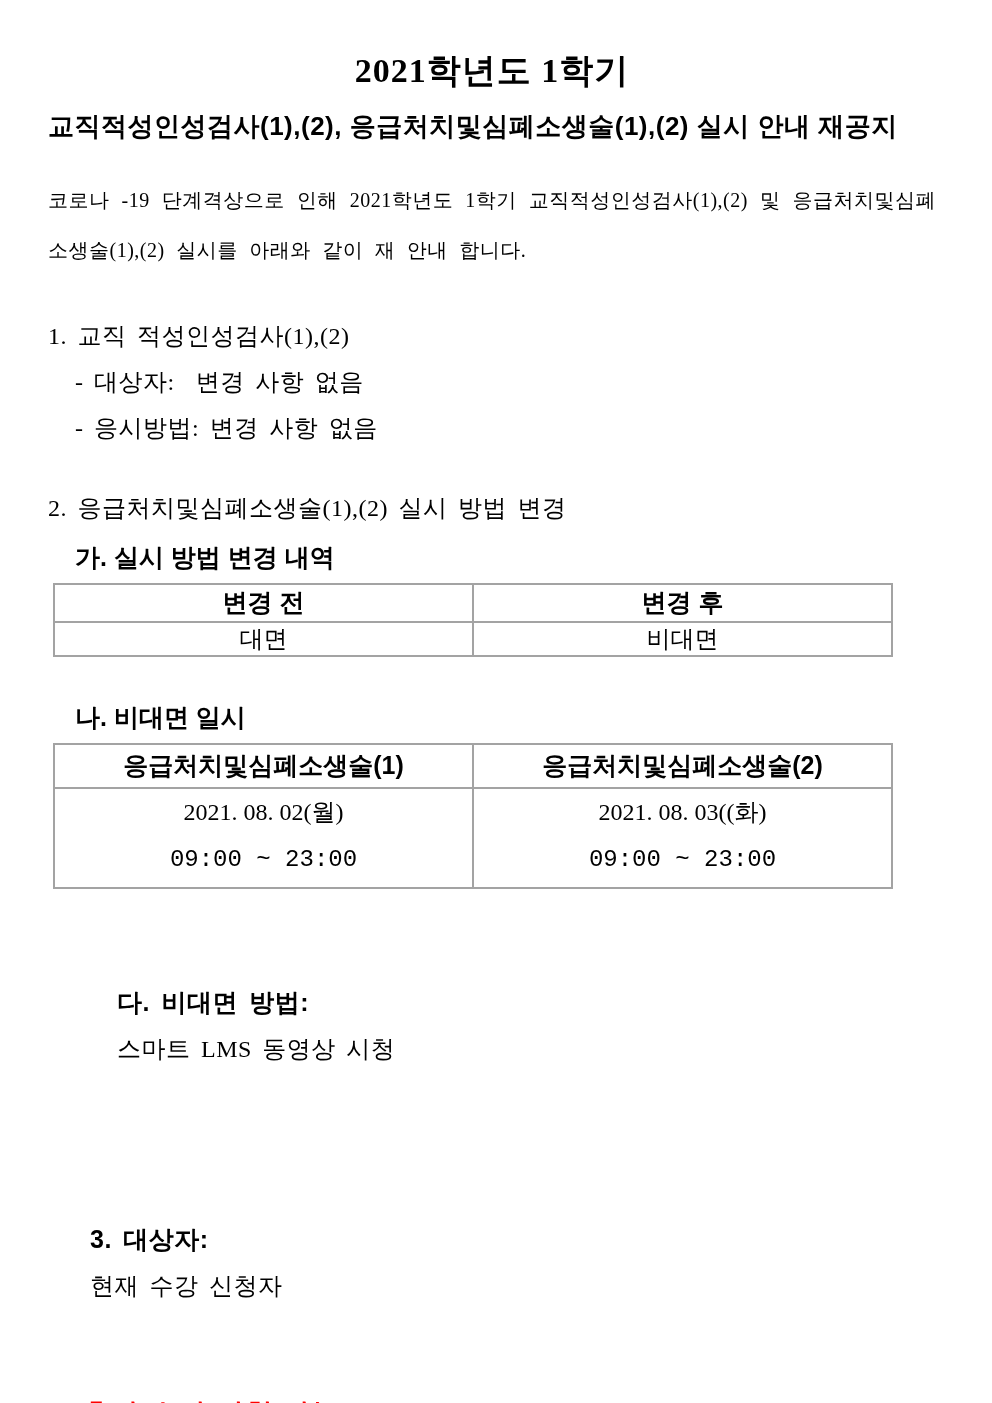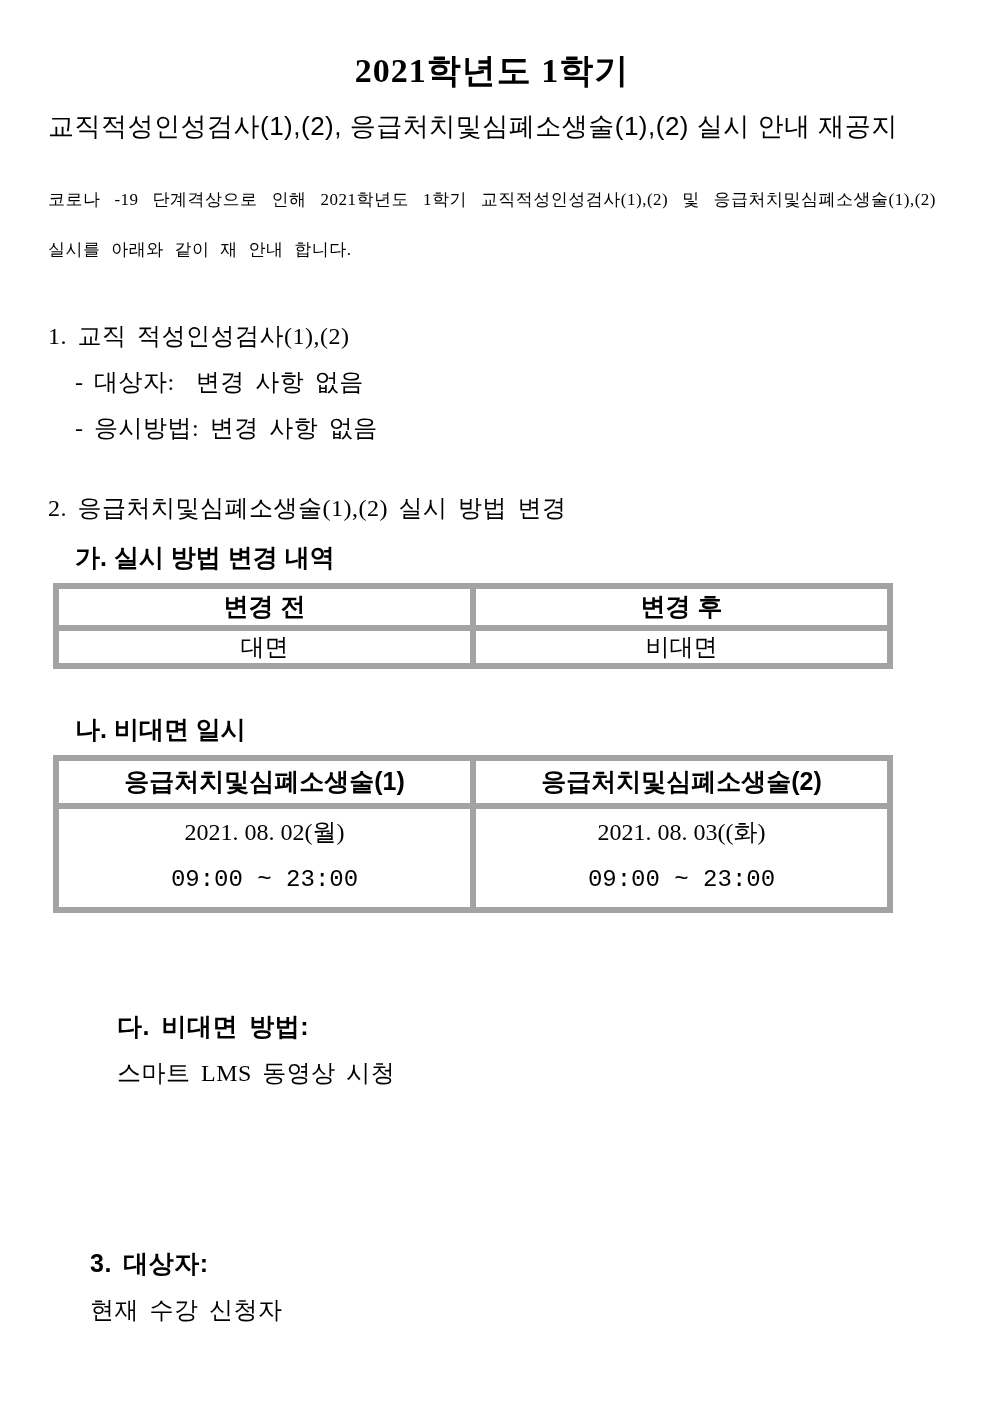--- a/index.html
+++ b/index.html
@@ -22,27 +22,27 @@
     font-size: 34px;
     line-height: 1.25;
     font-weight: bold;
     font-family: "Liberation Serif", serif;
     letter-spacing: 1px;
   }
   .subtitle {
     margin: 14px 0 0 0;
     font-size: 26px;
     line-height: 38px;
-    font-weight: normal;
+    font-weight: bold;
     font-family: "Liberation Sans", sans-serif;
     letter-spacing: 0.5px;
   }
   .intro {
     margin: 30px 0 0 0;
-    font-size: 17px;
+    font-size: 20px;
     line-height: 50px;
     text-align: justify;
     letter-spacing: 0.5px;
     word-spacing: 6px;
   }
   .line {
     white-space: pre-wrap;
     font-size: 24px;
     line-height: 46px;
     letter-spacing: 0.5px;
@@ -62,21 +62,21 @@
   }
   .sub-heading.gap-top { margin-top: 40px; }
 
   table.doc-table {
     border-collapse: collapse;
     width: 840px;
     margin: 6px 0 0 5px;
     table-layout: fixed;
   }
   table.doc-table th, table.doc-table td {
-    border: 6px solid #a3a3a3;
+    border: 2px solid #a3a3a3;
     text-align: center;
     vertical-align: middle;
     padding: 0;
   }
   table.doc-table th {
     font-family: "Liberation Sans", sans-serif;
     font-weight: bold;
     font-size: 25px;
     height: 36px;
   }

